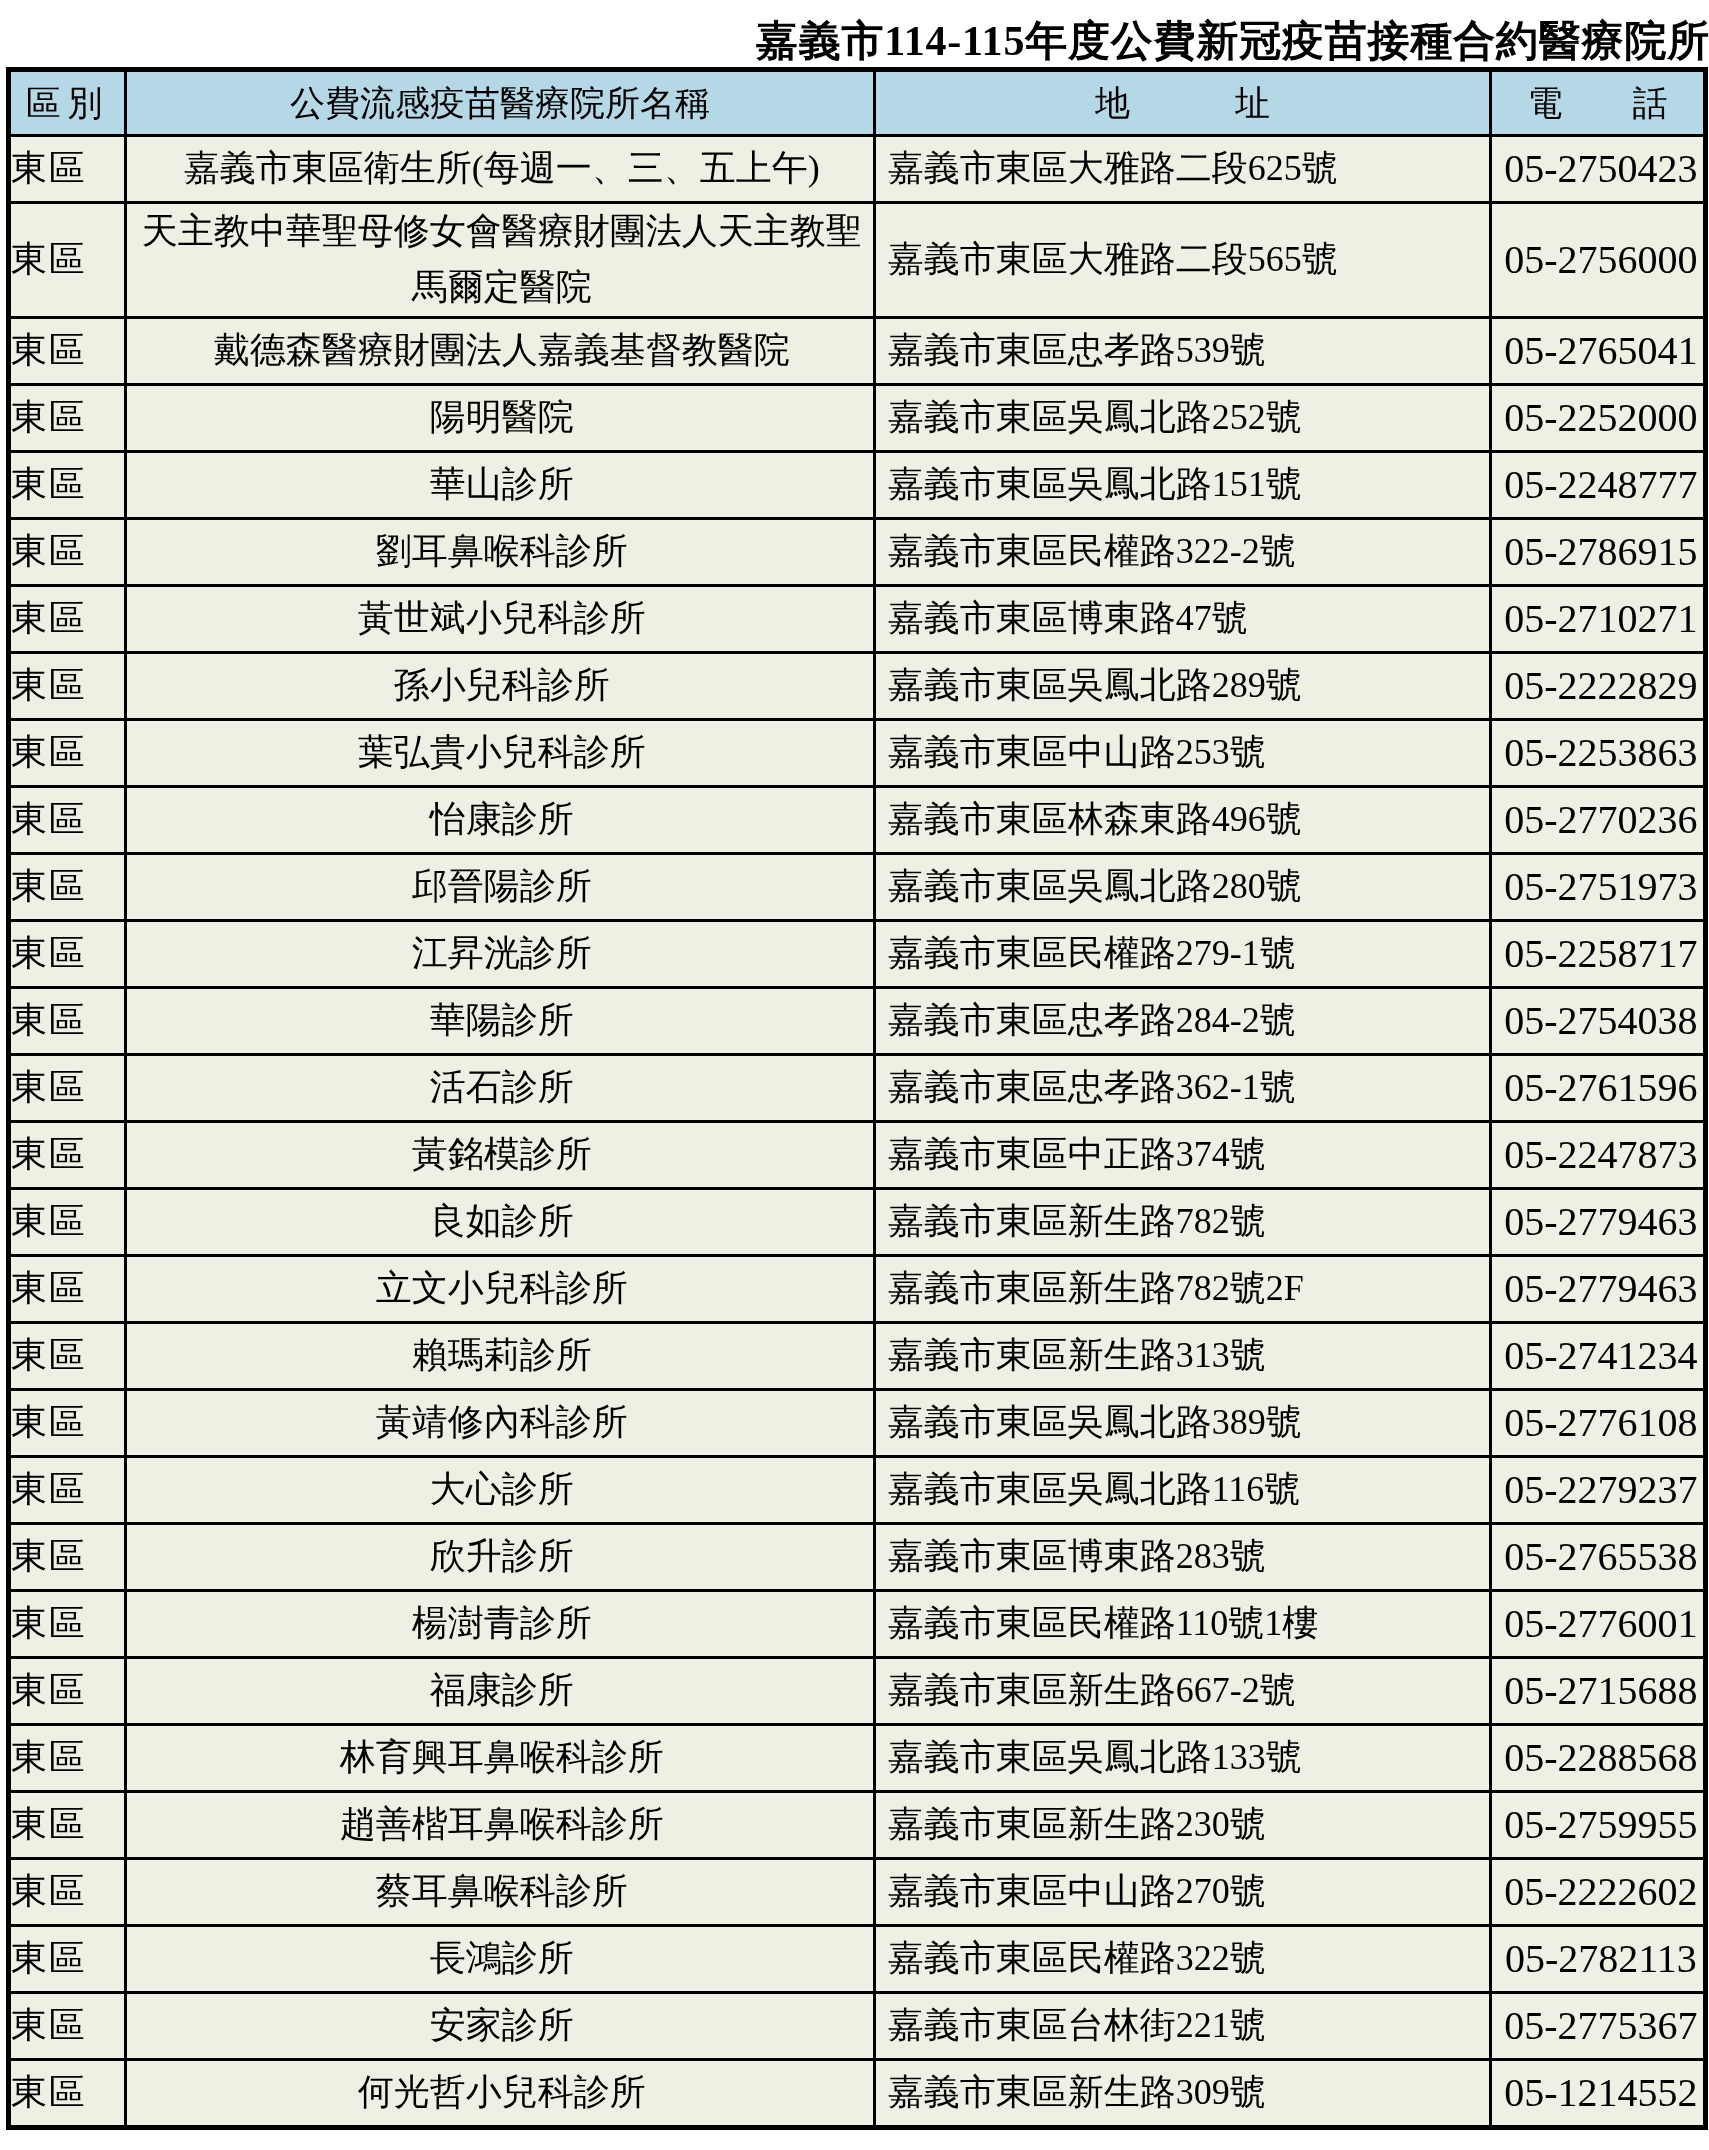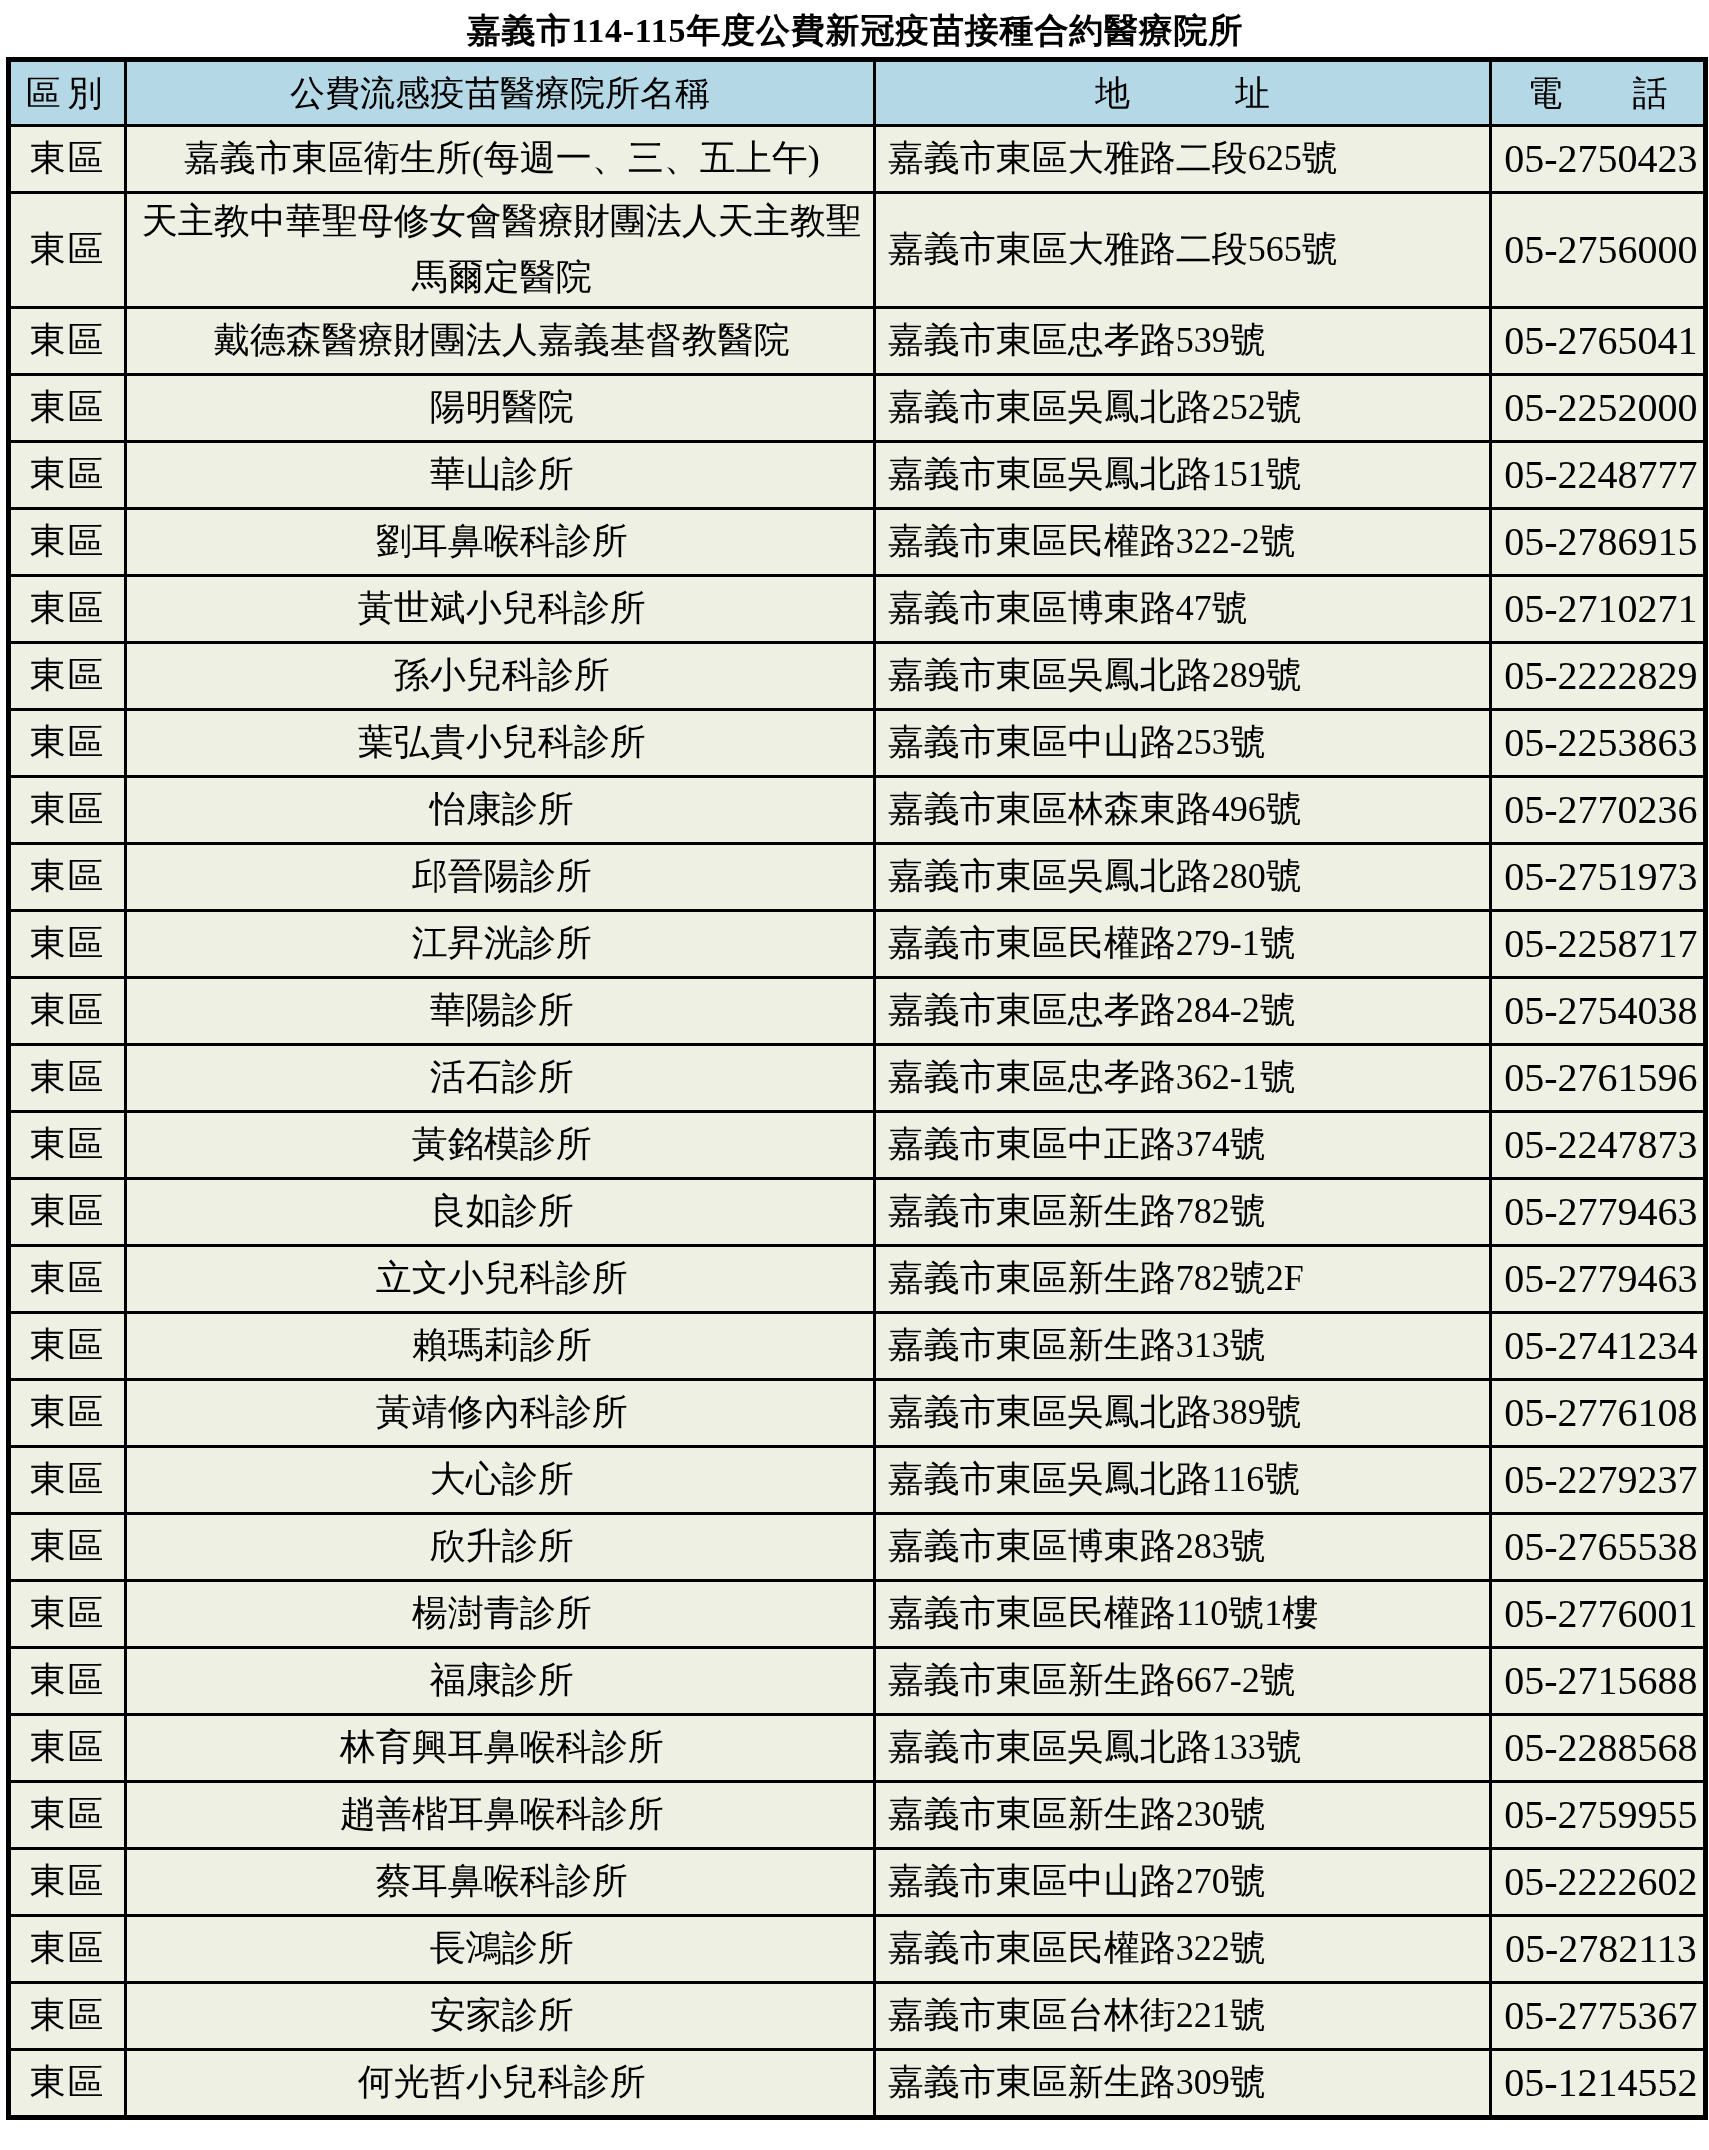--- a/index.html
+++ b/index.html
@@ -12,25 +12,25 @@
   }
   .page {
     position: relative;
     width: 1710px;
     height: 2151px;
     background: #ffffff;
     overflow: hidden;
   }
   .doc-title {
     margin: 0;
-    padding-top: 7px;
+    padding-top: 17px;
     height: 50px;
     line-height: 48px;
-    text-align: center;
-    font-size: 34px;
+    text-align: right;
+    font-size: 42px;
     font-weight: bold;
     letter-spacing: 0.8px;
     white-space: nowrap;
   }
   table.clinic-table {
     margin-left: 6px;
     width: 1697px;
     table-layout: fixed;
     border-collapse: collapse;
     border: 5.8px solid var(--border, #000);
@@ -53,21 +53,20 @@
     white-space: nowrap;
   }
   th.h-district { letter-spacing: 6.7px; }
   td {
     background: var(--row-bg, #edf0e2);
     height: 64px;
     font-size: 36px;
     line-height: 1.55;
   }
   td.c-district {
-    text-align: center;
     padding: 0;
     letter-spacing: 1.7px;
   }
   td.c-name {
     text-align: center;
     padding: 0 10px 0 13.3px;
     word-break: break-all;
   }
   td.c-address {
     text-align: left;

